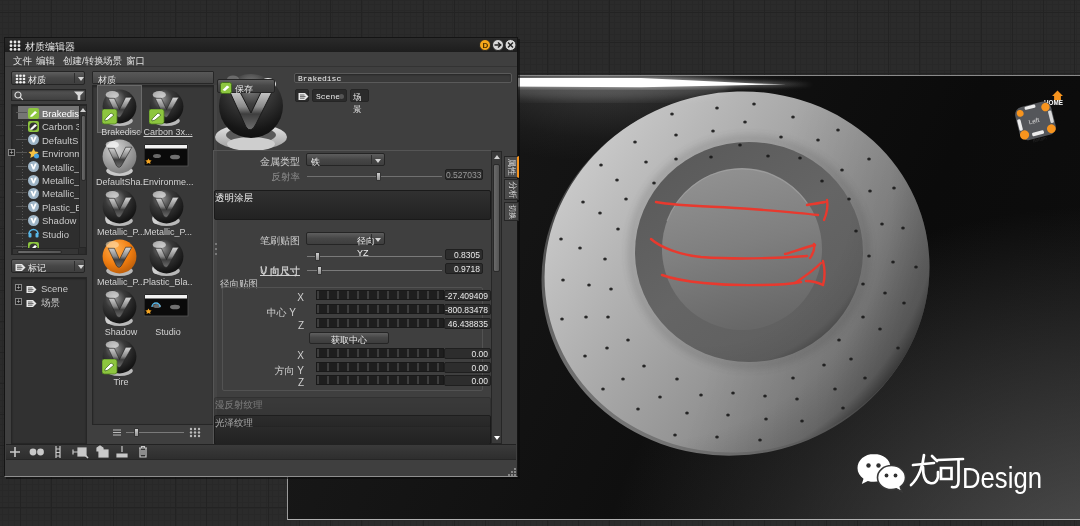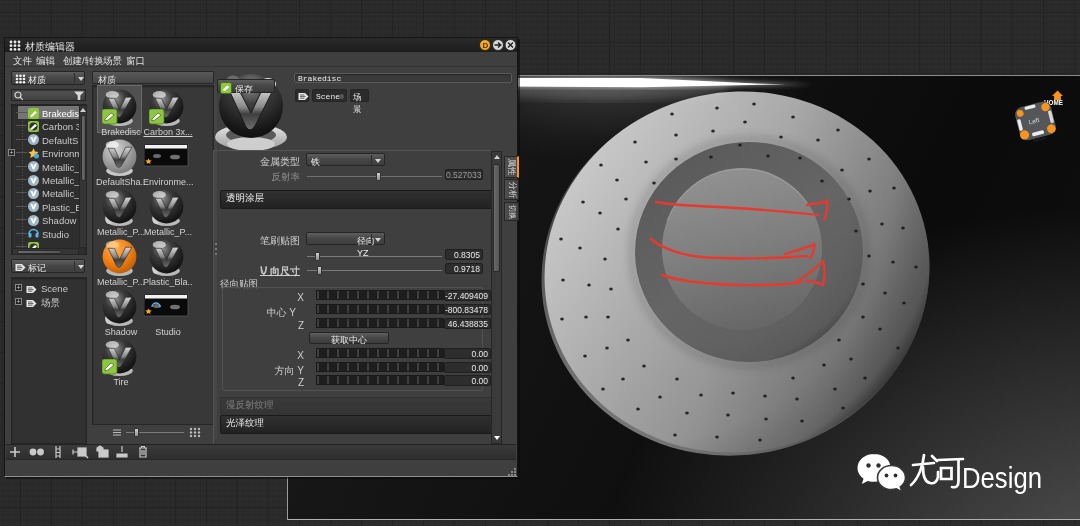--- a/index.html
+++ b/index.html
@@ -28,21 +28,21 @@
 .box{position:absolute;background:#2f2f2f;border:1px solid #262626;box-shadow:inset 0 1px 2px rgba(0,0,0,.35);}
 .btn{position:absolute;background:linear-gradient(#606060,#474747 45%,#3c3c3c);border:1px solid #252525;border-radius:2px;color:#e8e8e8;}
 .hdrbox{position:absolute;background:linear-gradient(#585858,#454545);border:1px solid #272727;border-radius:1px;color:#e6e6e6;}
 .combo{position:absolute;background:linear-gradient(#5e5e5e,#464646 50%,#3e3e3e);border:1px solid #252525;border-radius:2px;color:#eee;}
 .carr{position:absolute;width:0;height:0;border-left:3.5px solid transparent;border-right:3.5px solid transparent;border-top:4.5px solid #d5d5d5;}
 .csep{position:absolute;width:1px;background:#2e2e2e;top:1px;bottom:1px;}
 .treerow{position:absolute;left:1px;height:13px;width:72px;color:#c9c9c9;font-size:9.5px;}
 .treerow span{white-space:nowrap;}
 .treerow .tn{width:42px;overflow:hidden;}
 .thumblbl{white-space:nowrap;overflow:hidden;}
-.sechdr{position:absolute;left:6px;width:277px;height:19px;background:linear-gradient(#303030,#222);border:1px solid #1a1a1a;border-radius:2px;color:#f0f0f0;font-size:9.5px;line-height:13px;padding-left:5px;}
+.sechdr{position:absolute;left:0;width:277px;height:30px;background:linear-gradient(#303030,#222);border:1px solid #1a1a1a;border-radius:2px;color:#f0f0f0;font-size:9.5px;line-height:13px;}
 .lbl{position:absolute;font-size:10px;color:#cfcfcf;text-align:right;}
 .dlbl{position:absolute;font-size:9.5px;color:#8f8f8f;text-align:right;}
 .valbox{position:absolute;width:38px;height:11px;background:#2d2d2d;border:1px solid #1f1f1f;border-radius:2px;color:#e8e8e8;font-size:8.5px;line-height:10px;text-align:right;padding-right:2px;}
 .ribbed{position:absolute;height:10px;background:repeating-linear-gradient(90deg,#3d3d3d 0 2px,#1e1e1e 2px 10px);border:1px solid #191919;}
 .slider{position:absolute;height:1px;background:#7a7a7a;}
 .sthumb{position:absolute;width:5px;height:9px;background:linear-gradient(#cfcfcf,#8f8f8f);border:1px solid #333;border-radius:1px;top:-4px;}
 .scroll{position:absolute;background:#353535;border:1px solid #262626;}
 .sbthumb{position:absolute;background:linear-gradient(90deg,#6a6a6a,#555);border:1px solid #2a2a2a;border-radius:2px;}
 .uarr{position:absolute;width:0;height:0;border-left:3.5px solid transparent;border-right:3.5px solid transparent;border-bottom:4.5px solid #cfcfcf;}
 .darr{position:absolute;width:0;height:0;border-left:3.5px solid transparent;border-right:3.5px solid transparent;border-top:4.5px solid #cfcfcf;}

